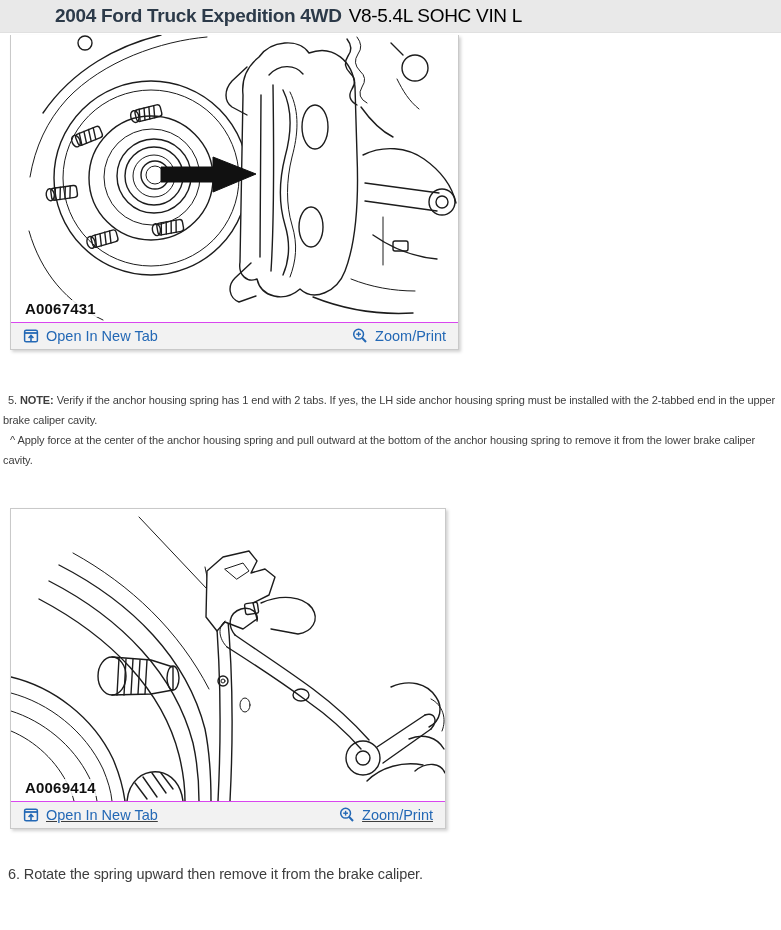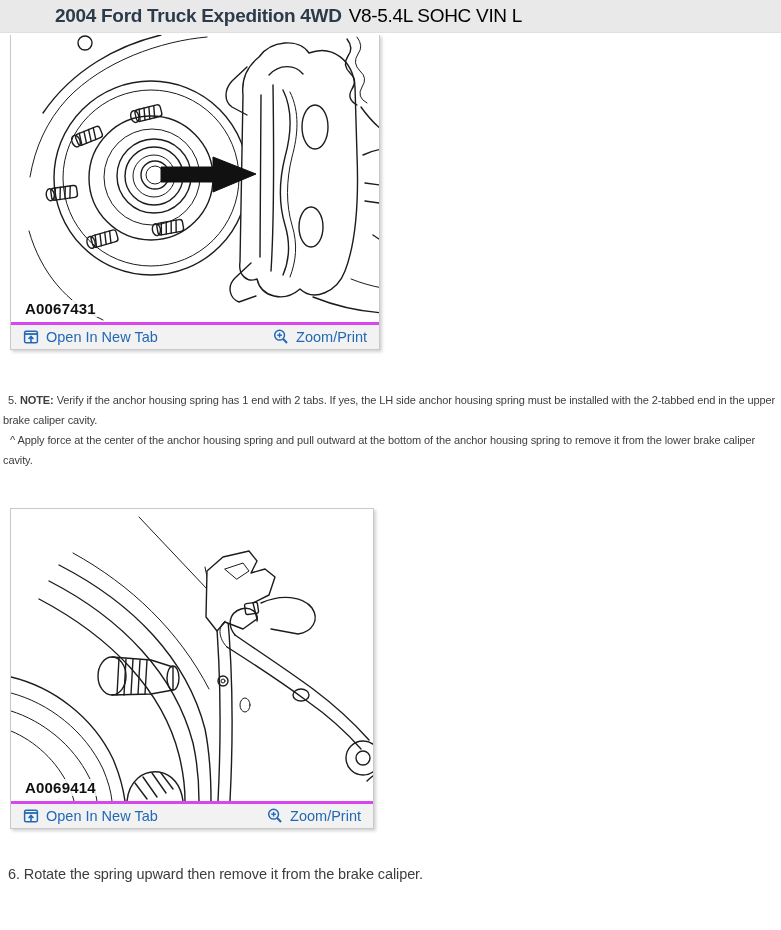--- a/index.html
+++ b/index.html
@@ -15,32 +15,32 @@
   .app-header .subtitle { font-size:19px; font-weight:400; color:#000000; margin-left:7px; letter-spacing:-0.3px; }
 
   main { padding:0 2px 20px 3px; }
 
   
   .fig-panel {
     margin-left:7px; background:#ffffff;
     border:1px solid #c9c9c9;
     box-shadow:2px 2px 3px rgba(0,0,0,0.18);
   }
-  .fig-panel.first { border-top:none; width:370px; margin-top:2px; }
-  .fig-panel.second { width:364px; margin-top:38px; }
+  .fig-panel.first { border-top:none; width:449px; margin-top:2px; }
+  .fig-panel.second { width:436px; margin-top:38px;text-decoration:underline; }
   .fig-image { position:relative; overflow:hidden; background:#fff; }
   .fig-panel.first  .fig-image { height:287px; }
   .fig-panel.second .fig-image { height:292px; }
   .fig-image svg { display:block; }
   .fig-label {
     position:absolute; left:12px; bottom:5px; font-size:15px; font-weight:600;
     color:#101010; letter-spacing:0.2px; background:rgba(255,255,255,0.85); padding:0 2px;
   }
   .fig-toolbar {
-    height:27px; background:#f2f2f2; border-top:3px solid #d946ef;
+    height:27px; background:#f2f2f2; border-top:1px solid #d946ef;
     display:flex; align-items:center; justify-content:space-between; padding:0 12px;
   }
   .tb-link {
     display:flex; align-items:center; gap:7px; color:#2368b5; font-size:14.5px;
     text-decoration:none; cursor:pointer; line-height:1;
   }
   .tb-link svg { display:block; }
 
   
   .steps { margin-top:40px; font-size:11px; line-height:20px; letter-spacing:-0.1px; color:#3d3d3d; }

